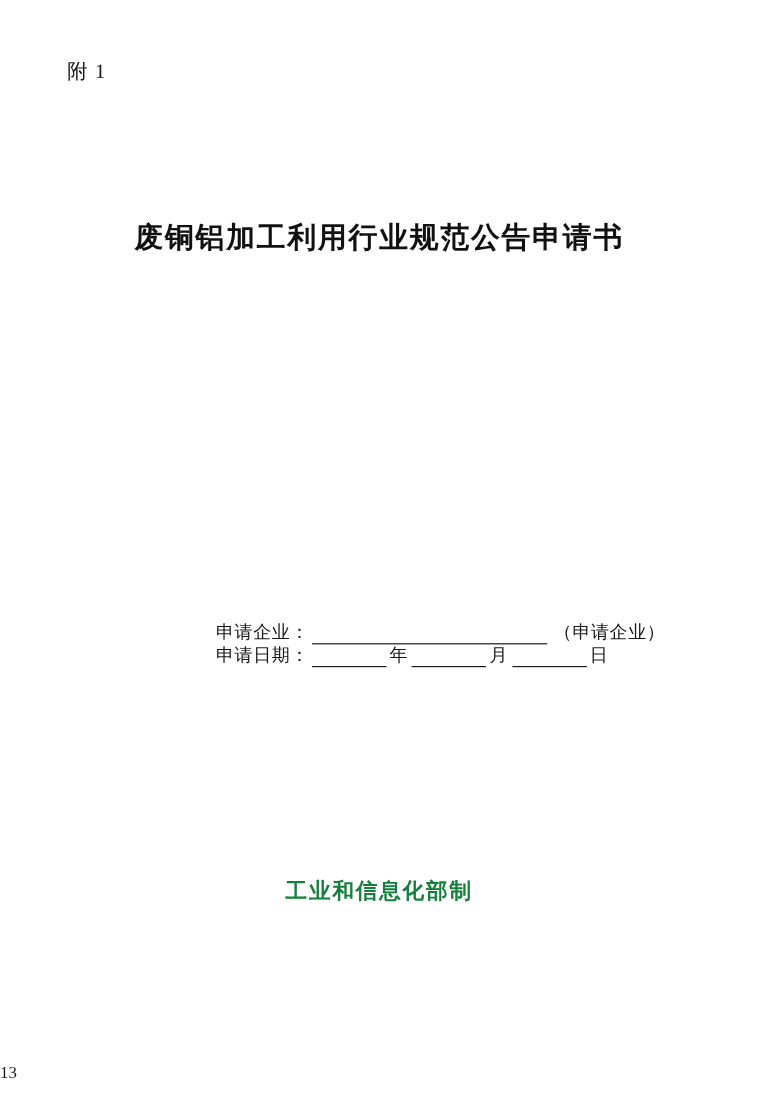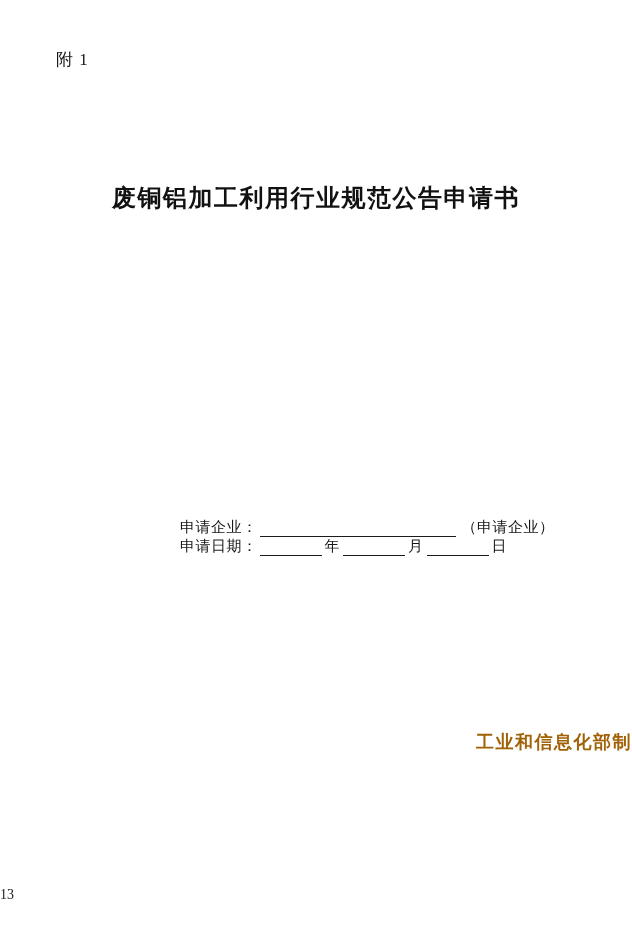--- a/index.html
+++ b/index.html
@@ -76,26 +76,26 @@
   }
   .unit-sep {
     font-size: 15px;
     padding: 0 1px;
   }
   .issuer {
     position: absolute;
     left: 0;
     right: 0;
     top: 730px;
-    text-align: right;
+    text-align: center;
     font-family: "Liberation Serif", serif;
     font-weight: bold;
     font-size: 18px;
     letter-spacing: 1.5px;
-    color: #a16207;
+    color: #15803d;
   }
   .page-number {
     position: absolute;
     left: 0;
     right: 0;
     bottom: 22px;
     text-align: left;
     font-size: 14px;
     color: #1a1a1a;
   }

